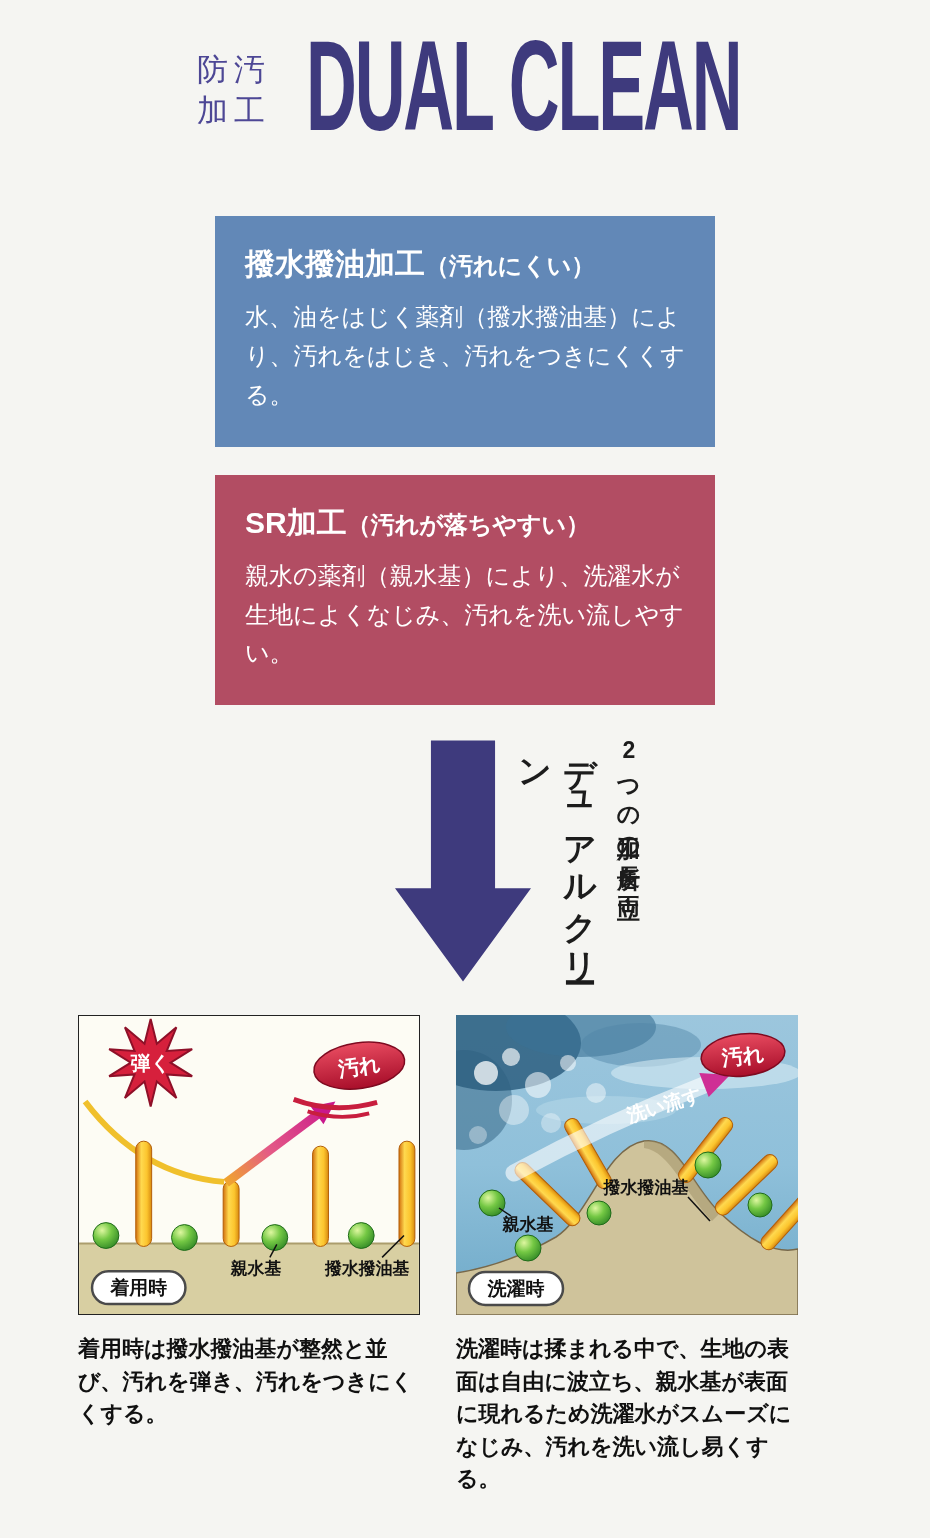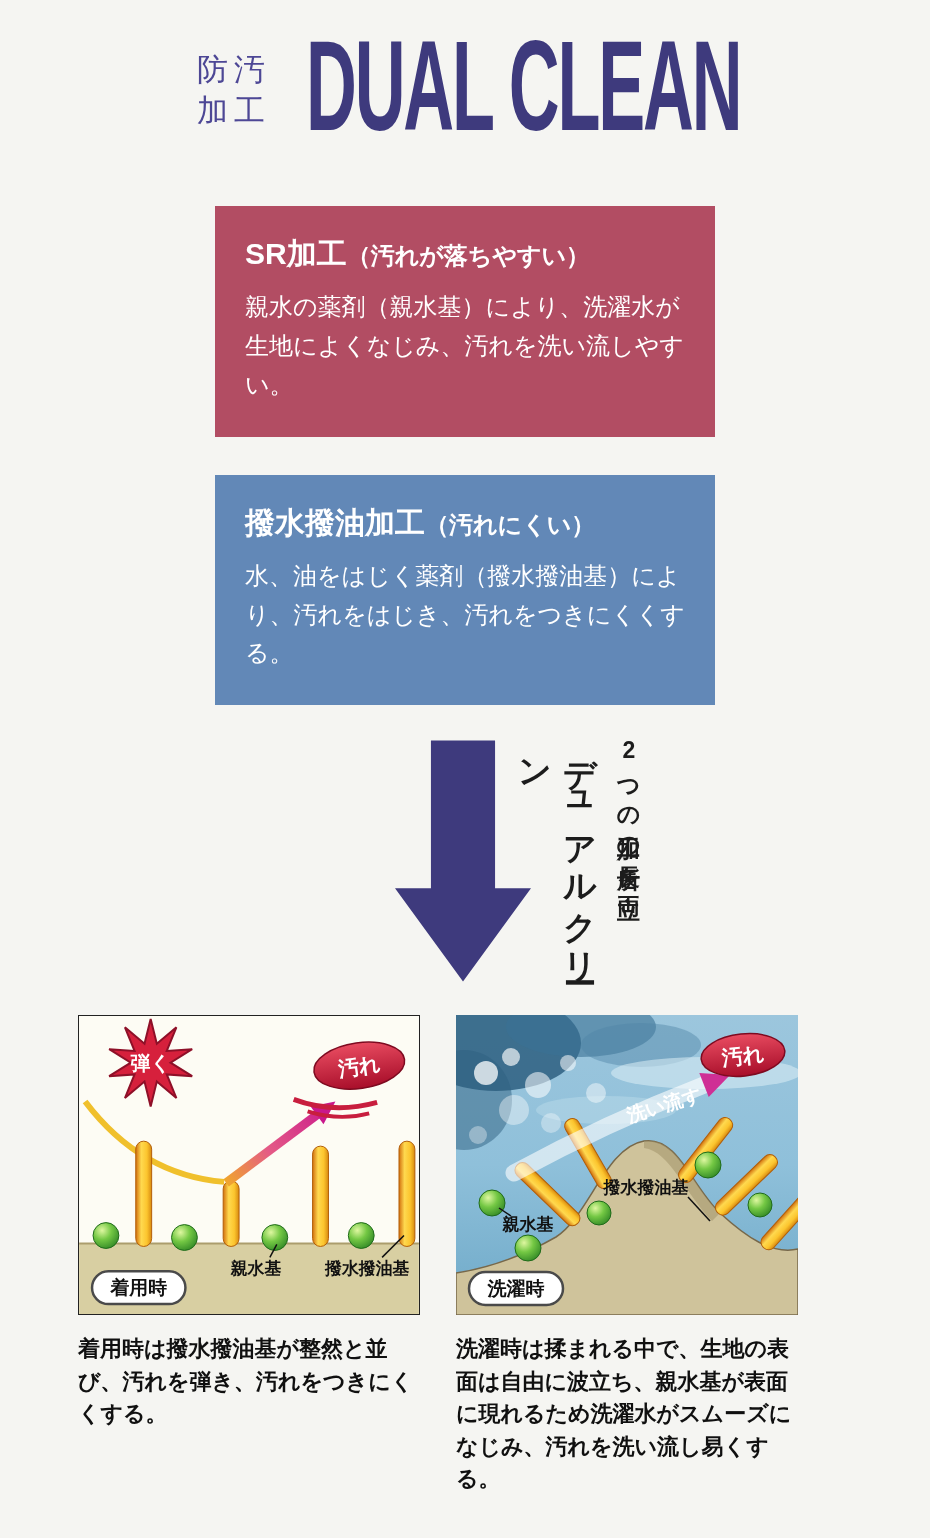--- a/index.html
+++ b/index.html
@@ -70,34 +70,34 @@
 
   <header class="header">
     <div class="tagline" style="color: rgb(77, 71, 149);">
       <span>防汚</span>
       <span>加工</span>
     </div>
     <div class="logo" style="color: rgb(62, 58, 125);">DUAL CLEAN</div>
   </header>
 
 
+  <section class="card card-blue" style="background-color: rgb(98, 136, 183);">
+    <h2 class="card-title">
+      <span class="card-title-main">撥水撥油加工</span>
+        <span class="card-title-note">（汚れにくい）</span>
+    </h2>
+    <p class="card-body">水、油をはじく薬剤（撥水撥油基）により、汚れをはじき、汚れをつきにくくする。</p>
+  </section>
+
   <section class="card card-red" style="background-color: rgb(178, 77, 99);">
     <h2 class="card-title">
       <span class="card-title-main">SR加工</span>
         <span class="card-title-note">（汚れが落ちやすい）</span>
     </h2>
     <p class="card-body">親水の薬剤（親水基）により、洗濯水が生地によくなじみ、汚れを洗い流しやすい。</p>
-  </section>
-
-  <section class="card card-blue" style="background-color: rgb(98, 136, 183);">
-    <h2 class="card-title">
-      <span class="card-title-main">撥水撥油加工</span>
-        <span class="card-title-note">（汚れにくい）</span>
-    </h2>
-    <p class="card-body">水、油をはじく薬剤（撥水撥油基）により、汚れをはじき、汚れをつきにくくする。</p>
   </section>
 
   <div class="arrow-section">
     <svg class="down-arrow" viewBox="0 0 140 248" aria-hidden="true">
       <polygon points="37,0 103,0 103,152 140,152 70,248 0,152 37,152" style="fill: rgb(62, 58, 125);"></polygon>
     </svg>
     <div class="vtext">
       <div class="vsmall">2つの加工の長所を両立</div>
       <div class="vlarge">デュアルクリーン</div>
     </div>

